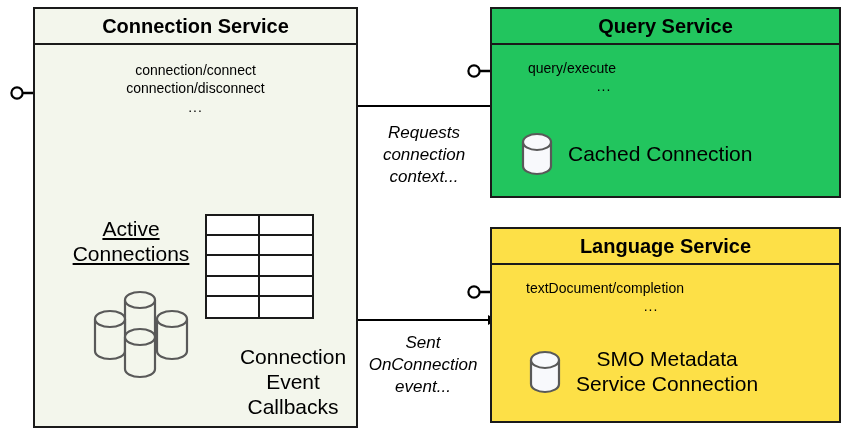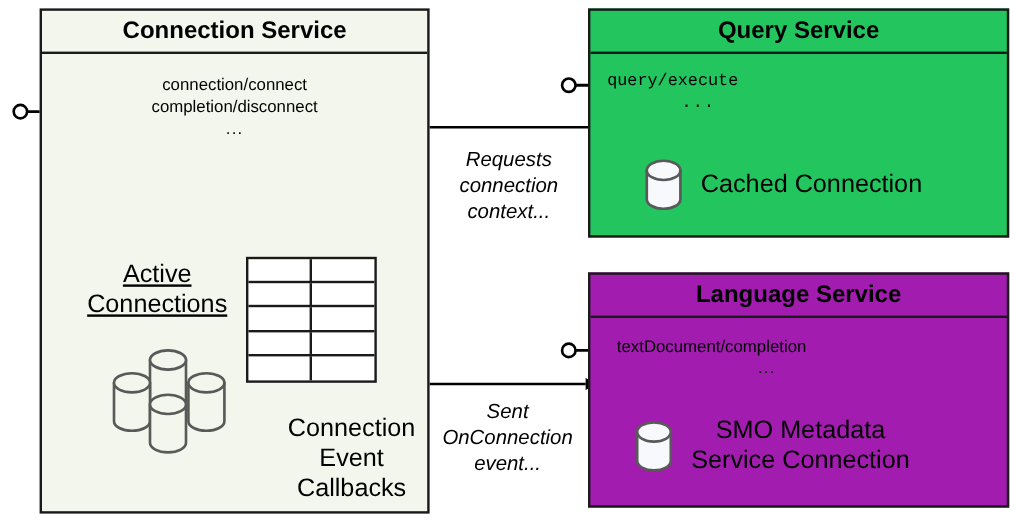--- a/index.html
+++ b/index.html
@@ -57,21 +57,21 @@
   #query-service {
     left: 490px; top: 7px;
     width: 351px; height: 191px;
     background: #22c55e;
   }
   #query-service > .component-header { height: 36px; }
 
   #language-service {
     left: 490px; top: 227px;
     width: 351px; height: 196px;
-    background: #a21caf;
+    background: #fde047;
   }
   #language-service > .component-header { height: 36px; }
 
   
   .ops {
     position: absolute;
     left: 0; right: 0;
     text-align: center;
     font-size: 14px;
     line-height: 1.32;
@@ -126,21 +126,21 @@
     align-items: center;
     gap: 14px;
   }
   .icon-caption .caption {
     font-size: 21px;
     line-height: 1.18;
     text-align: center;
     white-space: pre-line;
   }
 
-  #qs-cached   { left: 44px; top: 86px; }
+  #qs-cached   { left: 28px; top: 86px; }
   #ls-provider { left: 36px; top: 82px; }
 
   
   .edge-label {
     position: absolute;
     font-style: italic;
     font-size: 17px;
     line-height: 1.3;
     text-align: center;
     white-space: pre-line;
@@ -196,21 +196,21 @@
   </svg>
 
   <div class="component" id="connection-service">
 
     <div class="component-header">Connection Service</div>
 
     <div class="component-body">
 
       <div class="ops" id="cs-ops">
         <span>connection/connect</span><br>
-        <span>completion/disconnect</span>
+        <span>connection/disconnect</span>
         <span class="ellipsis">...</span>
       </div>
 
       <div class="inner-label" id="active-connections-label">
         <span style="white-space: pre-line; text-decoration: underline;">Active
 Connections</span>
       </div>
 
       <svg class="cyl-cluster" style="left:52px; top:240px;" width="118" height="98" viewBox="0 0 118 98">
         <g fill="#f3f6ec" stroke="#595959" stroke-width="2.2" stroke-linejoin="round">
@@ -250,21 +250,21 @@
 
     </div>
   </div>
 
   <div class="component" id="query-service">
 
     <div class="component-header">Query Service</div>
 
     <div class="component-body">
 
-      <div class="ops" id="qs-ops" style="text-align:left; padding-left:14px;font-family:Liberation Mono, monospace;">
+      <div class="ops" id="qs-ops" style="text-align:left; padding-left:36px;">
         <span>query/execute</span>
         <span class="ellipsis" style="text-align:center; width:152px;">...</span>
       </div>
 
       <div class="icon-caption" id="qs-cached">
         <svg width="34" height="46" viewBox="0 0 34 46">
           <g fill="#f8f9fc" stroke="#595959" stroke-width="2.2" stroke-linejoin="round">
             <path d="M 3,11 v 24 a 14,8 0 0 0 28,0 v -24 z"></path>
             <ellipse cx="17" cy="11" rx="14" ry="8"></ellipse>
           </g>
@@ -274,21 +274,21 @@
 
     </div>
   </div>
 
   <div class="component" id="language-service">
 
     <div class="component-header">Language Service</div>
 
     <div class="component-body">
 
-      <div class="ops" id="ls-ops" style="text-align:left; padding-left:22px;">
+      <div class="ops" id="ls-ops" style="text-align:left; padding-left:34px;">
         <span>textDocument/completion</span>
         <span class="ellipsis" style="text-align:center; width:250px;">...</span>
       </div>
 
       <div class="icon-caption" id="ls-provider">
         <svg width="34" height="46" viewBox="0 0 34 46">
           <g fill="#f8f9fc" stroke="#595959" stroke-width="2.2" stroke-linejoin="round">
             <path d="M 3,11 v 24 a 14,8 0 0 0 28,0 v -24 z"></path>
             <ellipse cx="17" cy="11" rx="14" ry="8"></ellipse>
           </g>

